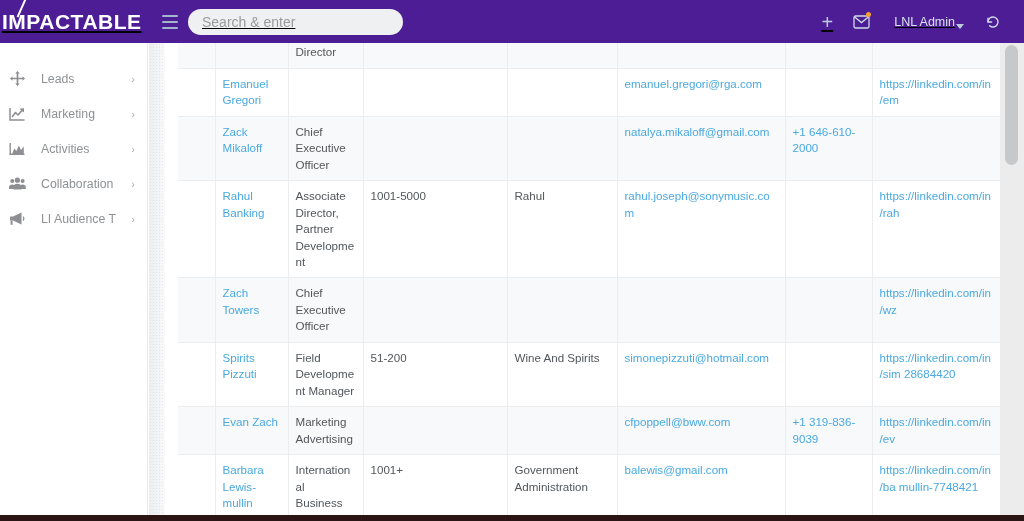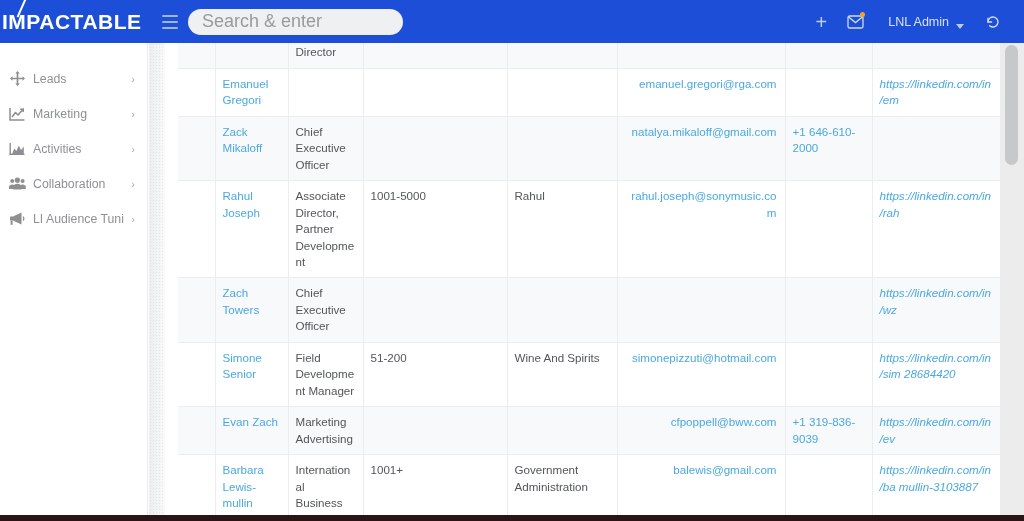--- a/index.html
+++ b/index.html
@@ -8,23 +8,24 @@
     width: 1024px; height: 521px;
     overflow: hidden;
     background: #ffffff;
     font-family: "Liberation Sans", sans-serif;
   }
   #app { position: relative; width: 1024px; height: 521px; overflow: hidden; }
 
   
   .topbar {
     position: absolute; top: 0; left: 0; width: 1024px; height: 43px;
-    background: #1d4ed8;
+    background: #4c1d95;
     display: flex; align-items: center;
     z-index: 30;
+    text-decoration: underline;
   }
   .logo-wrap {
     width: 148px; height: 43px; flex: 0 0 148px;
     display: flex; align-items: center; padding-left: 2px;
     overflow: hidden;
   }
   .logo-text {
     color: #ffffff;
     font-size: 21px;
     font-weight: 700;
@@ -47,62 +48,62 @@
   .hamburger span:nth-child(1) { width: 100%; }
   .hamburger span:nth-child(2) { width: 100%; }
   .hamburger span:nth-child(3) { width: 100%; }
 
   .search-box {
     width: 215px; height: 26px;
     background: #eef0f1;
     border-radius: 14px;
     border: none; outline: none;
     padding: 0 14px;
-    font-size: 18px;
+    font-size: 14px;
     color: #4a4a4a;
     font-family: "Liberation Sans", sans-serif;
   }
   .search-box::placeholder { color: #9a9a9a; }
 
   .topbar-right {
     margin-left: auto; display: flex; align-items: center;
     padding-right: 14px; gap: 0px;
   }
   .tb-icon {
     width: 34px; height: 43px;
     display: flex; align-items: center; justify-content: center;
     color: #cfdbe6; cursor: pointer; position: relative;
   }
   .tb-plus { font-size: 20px; line-height: 1; color: #bccedd; font-weight: 300; }
   .mail-dot {
     position: absolute; top: 12px; right: 7px;
     width: 5px; height: 5px; border-radius: 50%; background: #f0a22e;
   }
   .user-menu {
-    display: flex; align-items: flex-end; gap: 7px;
+    display: flex; align-items: flex-end; gap: 1px;
     color: #d6e2ec; font-size: 12.5px; cursor: pointer;
     padding: 0 12px 0 16px;
   }
   .chev-d {
     width: 0; height: 0;
     border-left: 4px solid transparent; border-right: 4px solid transparent;
     border-top: 5px solid #bccedd;
   }
 
   
   .sidebar {
     position: absolute; top: 43px; left: 0; width: 148px; height: 478px;
     background: #ffffff;
     border-right: 1px solid #e8eaec;
     padding-top: 18px;
     z-index: 20;
   }
   .nav-item {
     height: 35px; display: flex; align-items: center;
-    padding: 0 10px 0 8px; cursor: pointer; gap: 7px;
+    padding: 0 10px 0 8px; cursor: pointer; gap: 15px;
   }
   .nav-icon {
     width: 18px; height: 16px; flex: 0 0 18px;
     display: flex; align-items: center; justify-content: center;
     color: #8d8f92;
   }
   .nav-label {
     font-size: 12.3px; color: #8e9194; flex: 1;
     white-space: nowrap; overflow: hidden;
     font-family: "Liberation Sans", sans-serif;
@@ -150,23 +151,23 @@
     overflow: hidden;
     font-family: "Liberation Sans", sans-serif;
   }
   table.grid tr.alt td { background: #f8f9fa; }
   table.grid tr.plain td { background: #ffffff; }
   td.c-check { width: 37px; }
   td.c-name  { width: 73px; }
   td.c-title { width: 75px; }
   td.c-size  { width: 144px; }
   td.c-ind   { width: 110px; }
-  td.c-email { width: 168px; text-align: right; }
+  td.c-email { width: 168px; }
   td.c-phone { width: 87px; margin-left: 48px; }
-  td.c-li    { width: 128px; font-style: italic; }
+  td.c-li    { width: 128px; }
   td.c-tail  { width: 238px; border-right: none; }
   .lnk { color: #4aa9e0; }
 
   
   .vscroll {
     position: absolute; top: 43px; right: 0; width: 24px; height: 478px;
     background: #ececec; z-index: 25;
   }
   .vscroll-thumb {
     position: absolute; left: 5px; top: 2px; width: 13px; height: 120px;
@@ -326,21 +327,21 @@
             <td class="c-title">Chief Executive Officer</td>
             <td class="c-size"></td>
             <td class="c-ind"></td>
             <td class="c-email"><span class="lnk">natalya.mikaloff@gmail.com</span></td>
             <td class="c-phone"><span class="lnk">+1 646-610-2000</span></td>
             <td class="c-li"></td>
             <td class="c-tail"></td>
           </tr>
           <tr class="plain">
             <td class="c-check"></td>
-            <td class="c-name"><span class="lnk">Rahul Joseph</span></td>
+            <td class="c-name"><span class="lnk">Rahul Banking</span></td>
             <td class="c-title">Associate Director, Partner Development</td>
             <td class="c-size">1001-5000</td>
             <td class="c-ind">Rahul</td>
             <td class="c-email"><span class="lnk">rahul.joseph@sonymusic.com</span></td>
             <td class="c-phone"></td>
             <td class="c-li"><span class="lnk">https://linkedin.com/in/rah</span></td>
             <td class="c-tail"></td>
           </tr>
           <tr class="alt">
             <td class="c-check"></td>
@@ -348,21 +349,21 @@
             <td class="c-title">Chief Executive Officer</td>
             <td class="c-size"></td>
             <td class="c-ind"></td>
             <td class="c-email"></td>
             <td class="c-phone"></td>
             <td class="c-li"><span class="lnk">https://linkedin.com/in/wz</span></td>
             <td class="c-tail"></td>
           </tr>
           <tr class="plain">
             <td class="c-check"></td>
-            <td class="c-name"><span class="lnk">Simone Senior</span></td>
+            <td class="c-name"><span class="lnk">Spirits Pizzuti</span></td>
             <td class="c-title">Field Development Manager</td>
             <td class="c-size">51-200</td>
             <td class="c-ind">Wine And Spirits</td>
             <td class="c-email"><span class="lnk">simonepizzuti@hotmail.com</span></td>
             <td class="c-phone"></td>
             <td class="c-li"><span class="lnk">https://linkedin.com/in/sim 28684420</span></td>
             <td class="c-tail"></td>
           </tr>
           <tr class="alt">
             <td class="c-check"></td>
@@ -376,21 +377,21 @@
             <td class="c-tail"></td>
           </tr>
           <tr class="plain">
             <td class="c-check"></td>
             <td class="c-name"><span class="lnk">Barbara Lewis-mullin</span></td>
             <td class="c-title">International Business And Development And Senior Banking And Financial Sector Advisor</td>
             <td class="c-size">1001+</td>
             <td class="c-ind">Government Administration</td>
             <td class="c-email"><span class="lnk">balewis@gmail.com</span></td>
             <td class="c-phone"></td>
-            <td class="c-li"><span class="lnk">https://linkedin.com/in/ba mullin-3103887</span></td>
+            <td class="c-li"><span class="lnk">https://linkedin.com/in/ba mullin-7748421</span></td>
             <td class="c-tail"></td>
           </tr>
         </tbody>
     </table>
   </div>
 
   <div class="vscroll">
     <div class="vscroll-thumb"></div>
   </div>
 

